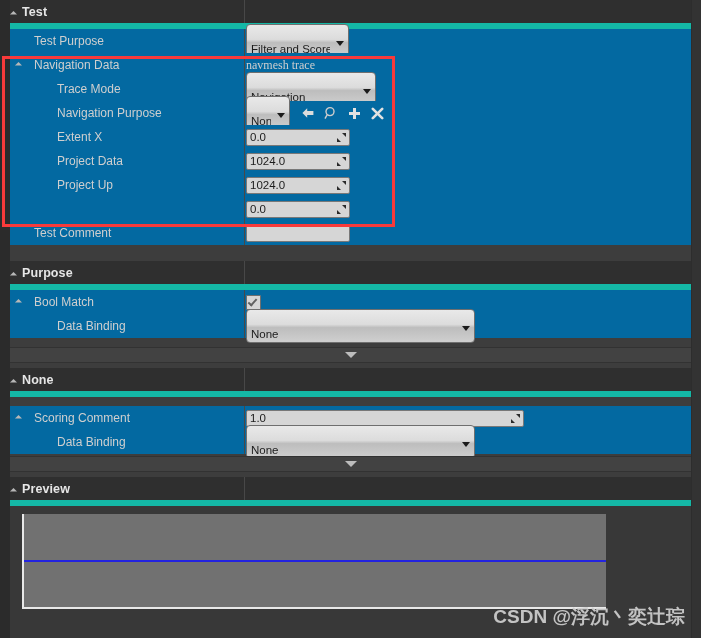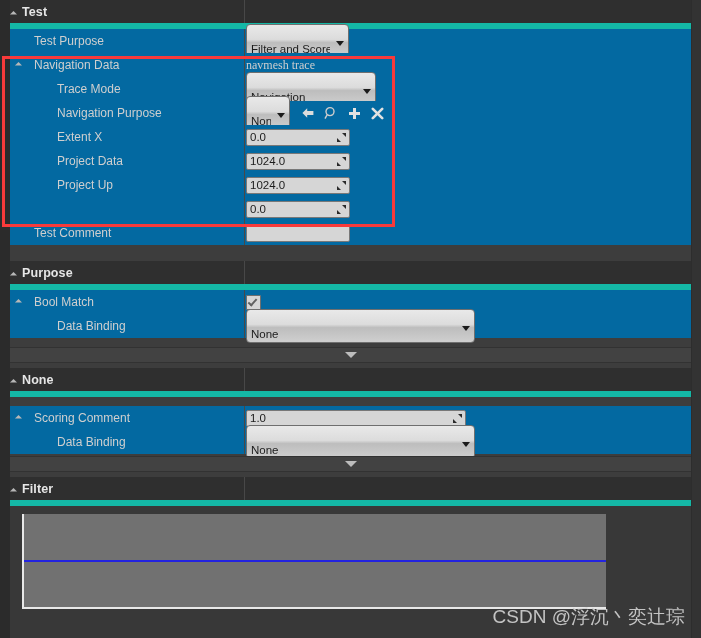--- a/index.html
+++ b/index.html
@@ -156,21 +156,21 @@
     border-radius: 2px;
     color: #1c1c1c;
     font-size: 11.5px;
     display: inline-flex;
     align-items: center;
     padding: 0 3px;
     position: relative;
   }
   .numfield .nval { line-height: 15px; }
   .numfield.w-small { width: 104px; }
-  .numfield.w-score { width: 220px; align-items: center; }
+  .numfield.w-score { width: 278px; align-items: center; }
 
   
   .draghandle {
     position: absolute;
     right: 3px;
     top: 3px;
     width: 9px;
     height: 9px;
   }
   .draghandle:before, .draghandle:after {
@@ -284,20 +284,21 @@
 
   .watermark {
     position: absolute;
     right: 16px;
     bottom: 8px;
     font-size: 19px;
     color: #cfcfcf;
     opacity: .92;
     white-space: nowrap;
     z-index: 5;
+    font-weight: bold;
   }
 </style>
 </head>
 <body>
 
 <div id="app">
 
   <div class="gutter"></div>
 
   <div class="section-header">
@@ -494,21 +495,21 @@
   <div class="gap" style="height:2px;"></div>
 
   <div class="splitter">
     <span class="downtri"></span>
   </div>
 
   <div class="gap" style="height:5px;"></div>
 
   <div class="section-header">
     <span class="tri tri-sec"></span>
-    <span class="section-title">Filter</span>
+    <span class="section-title">Preview</span>
     <span class="divider"></span>
   </div>
 
   <div class="preview-body">
     <div class="graph">
       <div class="baseline"></div>
     </div>
   </div>
 
   <div class="redbox"></div>

